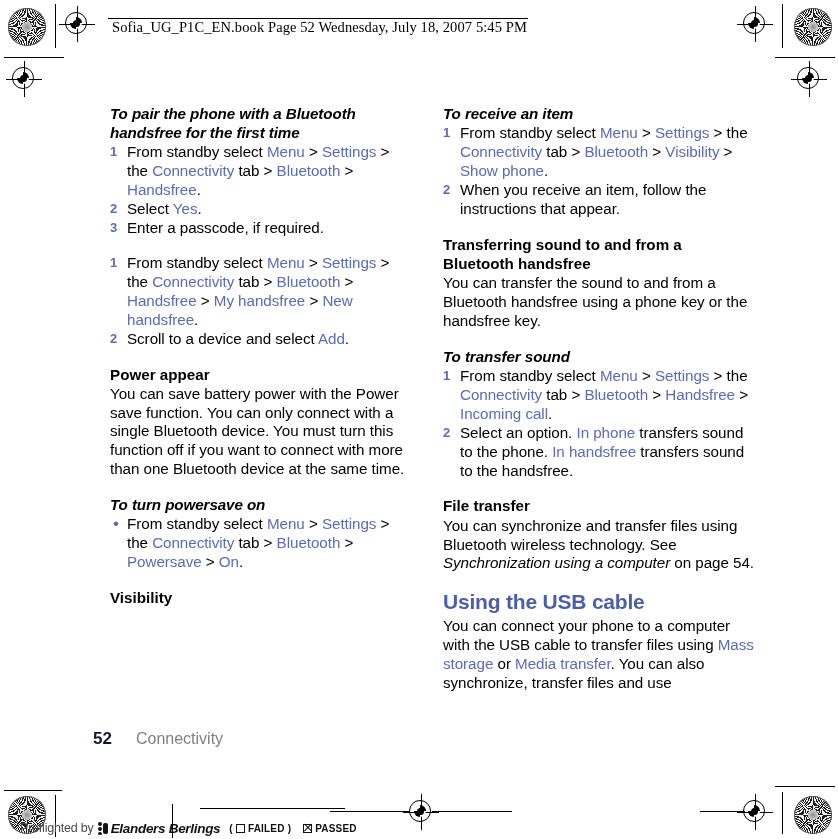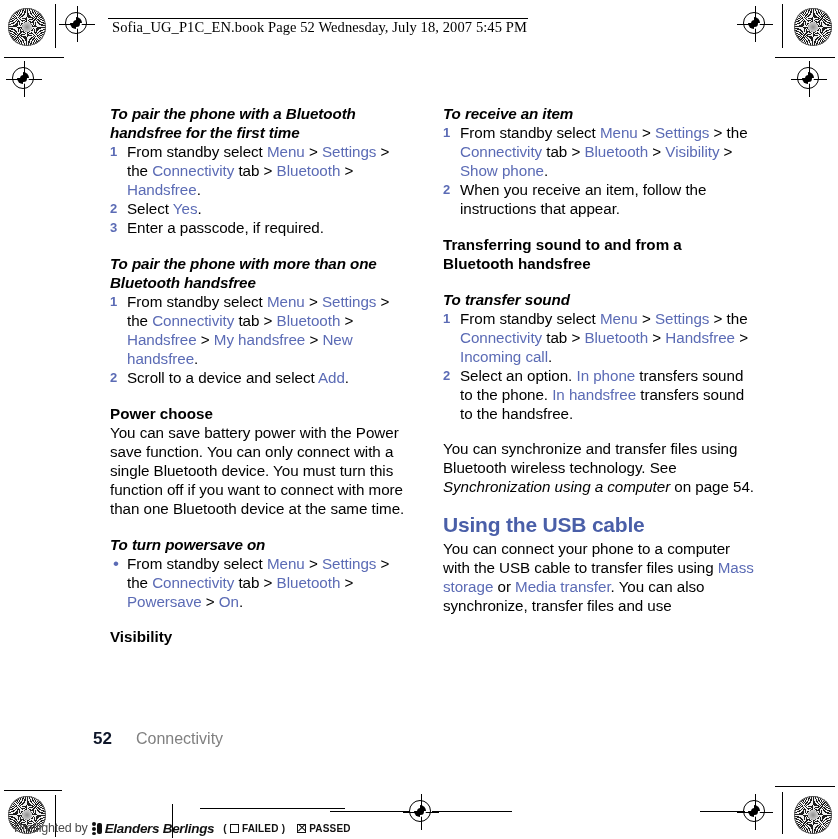--- a/index.html
+++ b/index.html
@@ -94,21 +94,21 @@
   .bd{font-weight:normal;}
   .it{font-style:italic;}
 
   
   .folio{position:absolute;left:93px;top:729px;}
   .folio .pg{font-size:17px;font-weight:bold;color:#0f172a;}
   .folio .ch{font-size:16px;color:#808080;margin-left:24px;}
 
   
   .preflight{
-    position:absolute;left:14px;top:818px;height:20px;
+    position:absolute;left:20px;top:818px;height:20px;
     display:flex;align-items:center;white-space:nowrap;justify-content:flex-end;
   }
   .preflight .pf-lbl{
     font-family:"Liberation Sans", sans-serif;
     font-size:12.5px;color:#4a4a4a;letter-spacing:-0.2px;
   }
   .preflight .pf-logo{
     display:inline-block;width:11px;height:13px;margin:0 2px 0 4px;position:relative;
   }
   .preflight .pf-logo i{
@@ -204,29 +204,28 @@
 
     <h3 class="proc">To pair the phone with a Bluetooth handsfree for the first time</h3>
     <ol class="steps">
         <li><span class="num">1</span><span>From standby select </span><span class="lk">Menu</span><span> &gt; </span><span class="lk">Settings</span><span> &gt; the </span><span class="lk">Connectivity</span><span class="bd"> tab</span><span> &gt; </span><span class="lk">Bluetooth</span><span> &gt; </span><span class="lk">Handsfree</span><span>.</span></li>
         <li><span class="num">2</span><span>Select </span><span class="lk">Yes</span><span>.</span></li>
         <li><span class="num">3</span><span>Enter a passcode, if required.</span></li>
       </ol>
 
     <div class="gap"></div>
 
-    <h3 class="proc">To pair the phone with more than one Bluetooth handsfree</h3>
     <ol class="steps">
         <li><span class="num">1</span><span>From standby select </span><span class="lk">Menu</span><span> &gt; </span><span class="lk">Settings</span><span> &gt; the </span><span class="lk">Connectivity</span><span class="bd"> tab</span><span> &gt; </span><span class="lk">Bluetooth</span><span> &gt; </span><span class="lk">Handsfree</span><span> &gt; </span><span class="lk">My handsfree</span><span> &gt; </span><span class="lk">New handsfree</span><span>.</span></li>
         <li><span class="num">2</span><span>Scroll to a device and select </span><span class="lk">Add</span><span>.</span></li>
       </ol>
 
     <div class="gap"></div>
 
-    <h3 class="sub">Power choose</h3>
+    <h3 class="sub">Power appear</h3>
     <p class="body">You can save battery power with the Power save function. You can only connect with a single Bluetooth device. You must turn this function off if you want to connect with more than one Bluetooth device at the same time.</p>
 
     <div class="gap"></div>
 
     <h3 class="proc">To turn powersave on</h3>
     <ul class="steps">
         <li><span class="bul">•</span><span>From standby select </span><span class="lk">Menu</span><span> &gt; </span><span class="lk">Settings</span><span> &gt; the </span><span class="lk">Connectivity</span><span class="bd"> tab</span><span> &gt; </span><span class="lk">Bluetooth</span><span> &gt; </span><span class="lk">Powersave</span><span> &gt; </span><span class="lk">On</span><span>.</span></li>
       </ul>
 
     <div class="gap"></div>
@@ -238,31 +237,33 @@
 
     <h3 class="proc">To receive an item</h3>
     <ol class="steps">
         <li><span class="num">1</span><span>From standby select </span><span class="lk">Menu</span><span> &gt; </span><span class="lk">Settings</span><span> &gt; the </span><span class="lk">Connectivity</span><span class="bd"> tab</span><span> &gt; </span><span class="lk">Bluetooth</span><span> &gt; </span><span class="lk">Visibility</span><span> &gt; </span><span class="lk">Show phone</span><span>.</span></li>
         <li><span class="num">2</span><span>When you receive an item, follow the instructions that appear.</span></li>
       </ol>
 
     <div class="gap"></div>
 
     <h3 class="sub">Transferring sound to and from a Bluetooth handsfree</h3>
+    <p class="body">You can transfer the sound to and from a Bluetooth handsfree using a phone key or the handsfree key.</p>
 
     <div class="gap"></div>
 
     <h3 class="proc">To transfer sound</h3>
     <ol class="steps">
         <li><span class="num">1</span><span>From standby select </span><span class="lk">Menu</span><span> &gt; </span><span class="lk">Settings</span><span> &gt; the </span><span class="lk">Connectivity</span><span class="bd"> tab</span><span> &gt; </span><span class="lk">Bluetooth</span><span> &gt; </span><span class="lk">Handsfree</span><span> &gt; </span><span class="lk">Incoming call</span><span>.</span></li>
         <li><span class="num">2</span><span>Select an option. </span><span class="lk">In phone</span><span> transfers sound to the phone. </span><span class="lk">In handsfree</span><span> transfers sound to the handsfree.</span></li>
       </ol>
 
     <div class="gap"></div>
 
+    <h3 class="sub">File transfer</h3>
     <p class="body"><span>You can synchronize and transfer files using Bluetooth wireless technology. See </span><span class="it">Synchronization using a computer</span><span> on page 54.</span></p>
 
     <div class="gap"></div>
 
     <h2 class="chapter">Using the USB cable</h2>
     <p class="body"><span>You can connect your phone to a computer with the USB cable to transfer files using </span><span class="lk">Mass storage</span><span> or </span><span class="lk">Media transfer</span><span>. You can also synchronize, transfer files and use</span></p>
   </div>
 
 </div>
 

